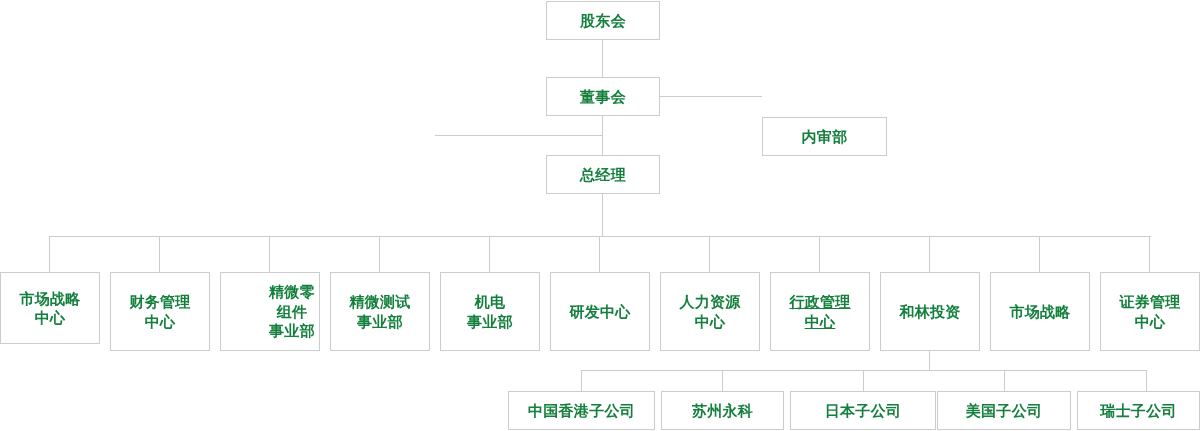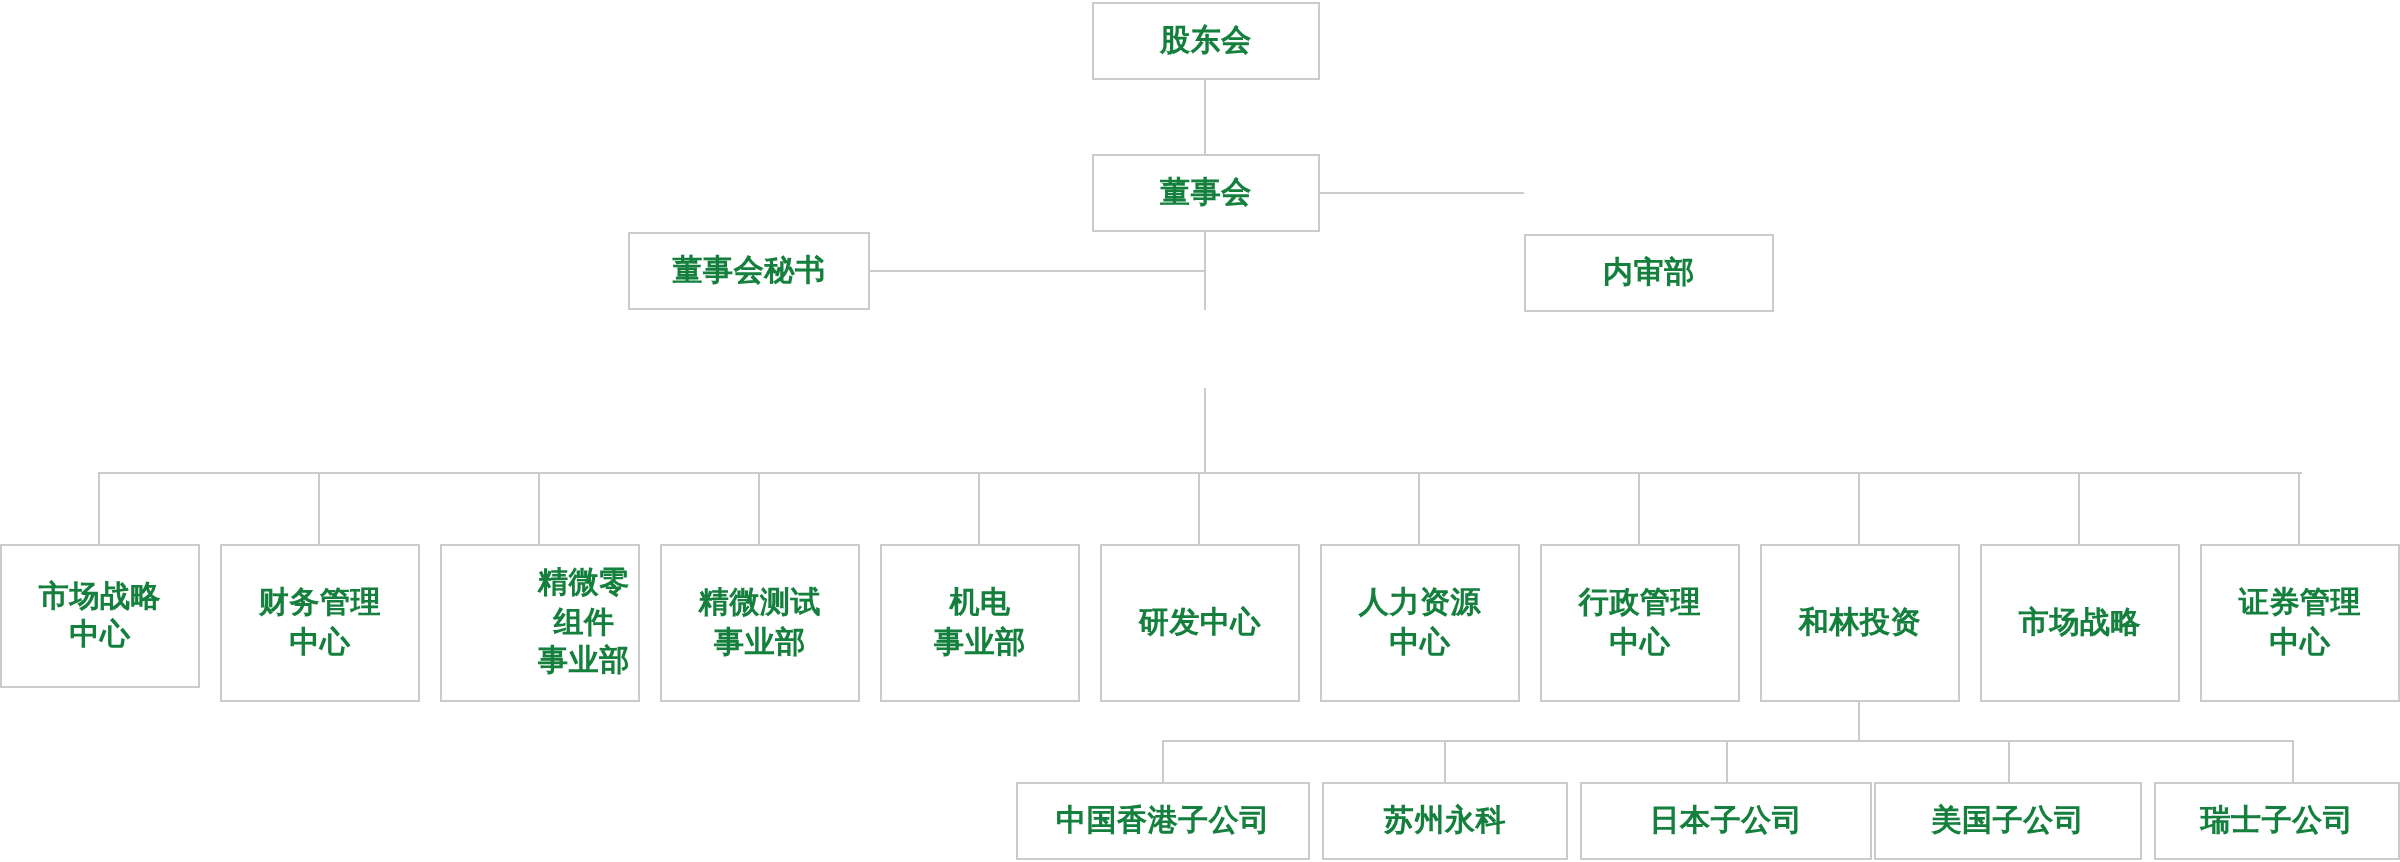--- a/index.html
+++ b/index.html
@@ -53,24 +53,24 @@
 
   <div class="node" style="left:546px; top:77px; width:114px; height:39px;">董事会</div>
 
   <div class="node" style="left:762px; top:77px; width:125px; height:39px;margin-top:40px;">内审部</div>
 
   <div class="connector h" style="left:660px; top:96px; width:102px;"></div>
 
   <div class="connector v" style="left:602px; top:116px; height:19px;"></div>
   <div class="connector h" style="left:435px; top:135px; width:167px;"></div>
 
-  <div class="node" style="left:314px; top:116px; width:121px; height:39px;">董事会秘书</div>
 
   <div class="connector v" style="left:602px; top:116px; height:39px;"></div>
 
+  <div class="node" style="left:546px; top:155px; width:114px; height:39px;">总经理</div>
 
   <div class="connector v" style="left:602px; top:194px; height:42px;"></div>
   <div class="connector h" style="left:49px; top:236px; width:1102px;"></div>
 
   <div class="connector v" style="left:49px; top:236px; height:36px;"></div>
   <div class="connector v" style="left:159px; top:236px; height:36px;"></div>
   <div class="connector v" style="left:269px; top:236px; height:36px;"></div>
   <div class="connector v" style="left:379px; top:236px; height:36px;"></div>
   <div class="connector v" style="left:489px; top:236px; height:36px;"></div>
   <div class="connector v" style="left:599px; top:236px; height:36px;"></div>
@@ -86,21 +86,21 @@
 中心</div>
   <div class="node" style="left:220px; top:272px; width:100px; height:79px;padding-left:48px;">精微零组件
 事业部</div>
   <div class="node" style="left:330px; top:272px; width:100px; height:79px;">精微测试
 事业部</div>
   <div class="node" style="left:440px; top:272px; width:100px; height:79px;">机电
 事业部</div>
   <div class="node" style="left:550px; top:272px; width:100px; height:79px;">研发中心</div>
   <div class="node" style="left:660px; top:272px; width:100px; height:79px;">人力资源
 中心</div>
-  <div class="node" style="left:770px; top:272px; width:100px; height:79px;">行政管理
+  <div class="node" style="left:770px; top:272px; width:100px; height:79px;text-decoration:underline;">行政管理
 中心</div>
   <div class="node" style="left:880px; top:272px; width:100px; height:79px;">和林投资</div>
   <div class="node" style="left:990px; top:272px; width:100px; height:79px;">市场战略</div>
   <div class="node" style="left:1100px; top:272px; width:100px; height:79px;">证券管理
 中心</div>
 
   <div class="connector v" style="left:929px; top:351px; height:19px;"></div>
   <div class="connector h" style="left:581px; top:370px; width:566px;"></div>
 
   <div class="connector v" style="left:581px; top:370px; height:21px;"></div>

